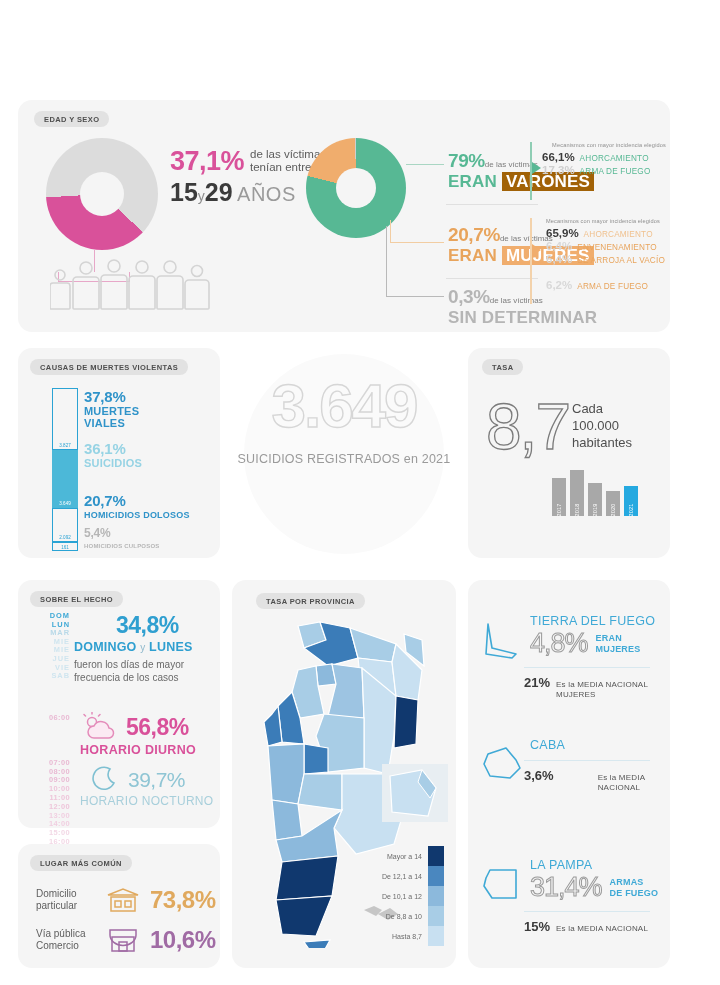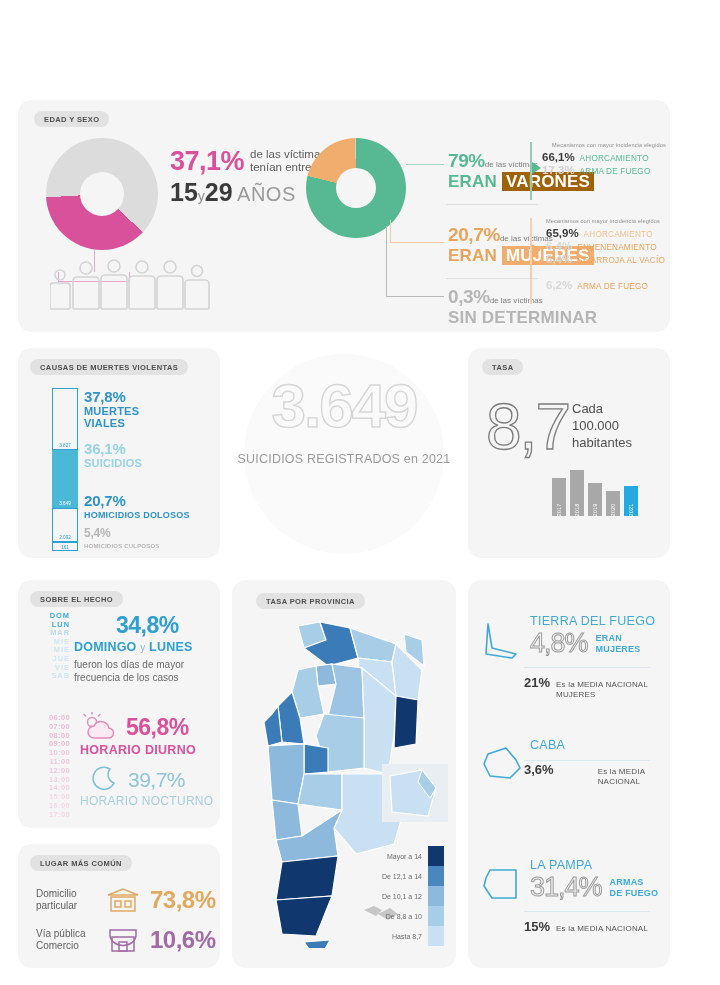--- a/index.html
+++ b/index.html
@@ -416,21 +416,21 @@
       <div style="color:#b8d9e8;">MAR</div>
       <div style="color:#cfe5ef;">MIE</div>
       <div style="color:#cfe5ef;">MIE</div>
       <div style="color:#cfe5ef;">JUE</div>
       <div style="color:#cfe5ef;">VIE</div>
       <div style="color:#cfe5ef;">SAB</div>
     </div>
 
     <div class="hourlist">
       <div style="color:#e9b9d3;">06:00</div>
-      <div style="color:#e9b9d3;">07:00</div>
+      <div style="color:#e9b9d3;margin-top:36px;">07:00</div>
       <div style="color:#e9b9d3;">08:00</div>
       <div style="color:#e9b9d3;">09:00</div>
       <div style="color:#eec5da;">10:00</div>
       <div style="color:#eec5da;">11:00</div>
       <div style="color:#eec5da;">12:00</div>
       <div style="color:#f1cfe1;">13:00</div>
       <div style="color:#f1cfe1;">14:00</div>
       <div style="color:#f3d8e6;">15:00</div>
       <div style="color:#f3d8e6;">16:00</div>
       <div style="color:#f3d8e6;">17:00</div>
@@ -614,21 +614,21 @@
     </div>
 
     <div class="prov-block" style="top:158px;">
       <svg style="position:absolute; left:12px; top:6px;" width="44" height="42" viewBox="0 0 44 42">
         <path d="M8,10 L26,4 L36,16 L40,24 L30,34 L10,32 L4,20 Z" fill="none" stroke="#3fa9d6" stroke-width="1.6" stroke-linejoin="round"></path>
       </svg>
       <div style="margin-left:62px;">
         <div class="prov-name">CABA</div>
       </div>
       <div class="prov-sep" style="margin:8px 20px 0 56px;"></div>
-      <div class="prov-foot" style="margin:1px 0 0 56px;gap:44px;">
+      <div class="prov-foot" style="margin:7px 0 0 56px;gap:44px;">
         <span class="v">3,6%</span>
         <span class="t">
           <span style="display:block;">Es la MEDIA NACIONAL</span>
         </span>
       </div>
     </div>
 
     <div class="prov-block" style="top:278px;">
       <svg style="position:absolute; left:12px; top:6px;" width="44" height="42" viewBox="0 0 44 42">
         <path d="M10,6 L36,6 L36,34 L12,34 L4,22 L6,14 Z" fill="none" stroke="#3fa9d6" stroke-width="1.6" stroke-linejoin="round"></path>

